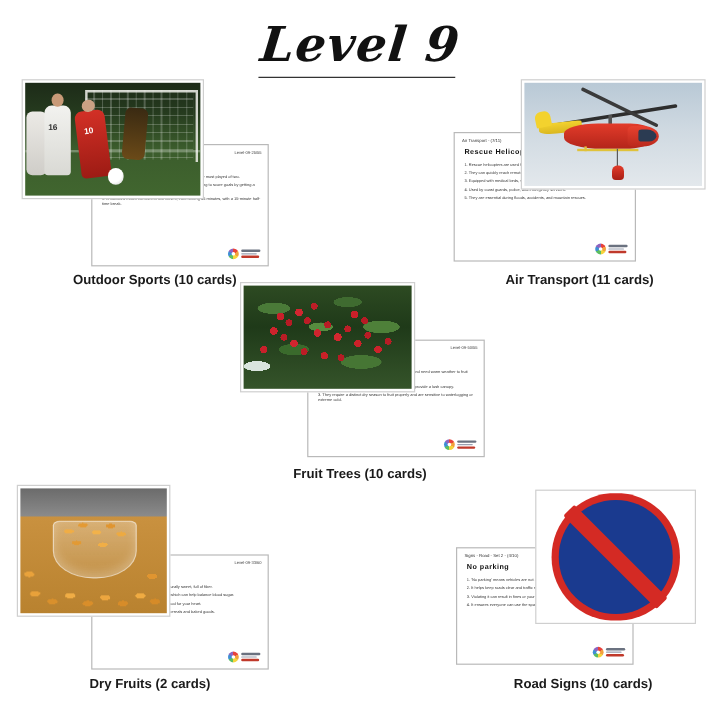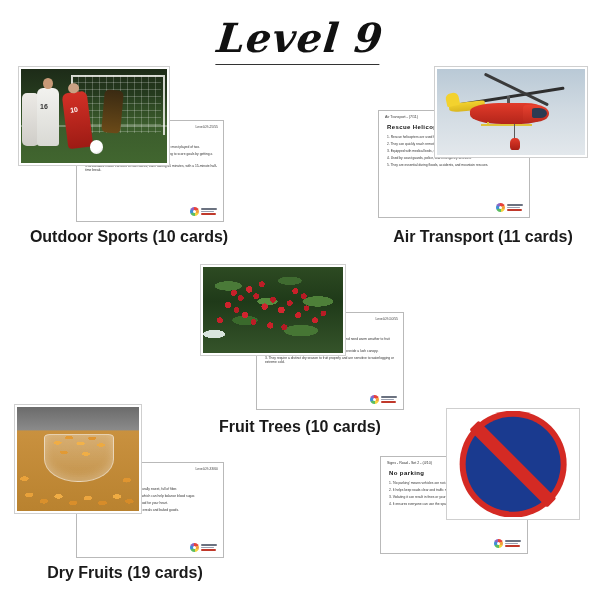--- a/index.html
+++ b/index.html
@@ -86,21 +86,21 @@
     background:#ffffff;
     border:1px solid #cfcfcf;
     box-sizing:border-box;
     padding:2px;
   }
   .photo{width:100%;height:100%;overflow:hidden;position:relative;}
 
   .caption{
     position:absolute;
     text-align:center;
-    font-size:16px;
+    font-size:11px;
     font-weight:700;
     color:#1a1a1a;
     white-space:nowrap;
   }
 
   
   
   .ph-soccer{
     background:
       linear-gradient(#1d2b18 0%,#253a1e 26%,#2f4a24 40%,#3b5c2c 58%,#41662f 100%);
@@ -388,21 +388,21 @@
           <div class="skid"></div>
           <div class="skid2"></div>
           <div class="rope"></div>
           <div class="rescuer"></div>
         </div>
       </div>
     </div>
     <div class="caption" style="left:0;top:162px;width:210px;">Air Transport (11 cards)</div>
   </div>
 
-  <div class="set" style="left:190px;top:264px;width:220px;">
+  <div class="set" style="left:190px;top:235px;width:220px;">
     <div class="cards" style="height:152px;">
 
       <div class="text-card" style="left:66px;top:48px;width:148px;height:98px;">
         <div class="tc-head"></div>
         <div class="tc-code">Level-09-50/55</div>
         <div class="tc-title"></div>
         <div class="tc-lines">
           <div class="tc-line">1. They grow best in tropical and subtropical climates, and need warm weather to fruit well.</div>
           <div class="tc-line">2. The trees have broad, glossy dark green leaves that provide a lush canopy.</div>
           <div class="tc-line">3. They require a distinct dry season to fruit properly and are sensitive to waterlogging or extreme cold.</div>
@@ -451,21 +451,21 @@
       </div>
 
       <div class="photo-card" style="left:0px;top:-36px;width:128px;height:110px;">
         <div class="photo ph-dry">
           <div class="pile"></div>
           <div class="bowl"></div>
           <div class="bowlfill"></div>
         </div>
       </div>
     </div>
-    <div class="caption" style="left:0;top:124px;width:222px;">Dry Fruits (19 cards)</div>
+    <div class="caption" style="left:0;top:124px;width:222px;">Dry Fruits (2 cards)</div>
   </div>
 
   <div class="set" style="left:380px;top:436px;width:212px;">
     <div class="cards" style="height:126px;">
 
       <div class="text-card" style="left:0px;top:20px;width:148px;height:98px;">
         <div class="tc-head">Signs - Road - Set 2 - (4/10)</div>
         <div class="tc-code"></div>
         <div class="tc-title">No parking</div>
         <div class="tc-lines">
@@ -484,15 +484,16 @@
         </div>
       </div>
 
       <div class="photo-card" style="left:66px;top:-28px;width:134px;height:112px;">
         <div class="photo ph-sign">
           <div class="disc"></div>
           <div class="bar"></div>
         </div>
       </div>
     </div>
+    <div class="caption" style="left:0;top:128px;width:212px;">Road Signs (10 cards)</div>
   </div>
 
 </div>
 
 </body></html>

